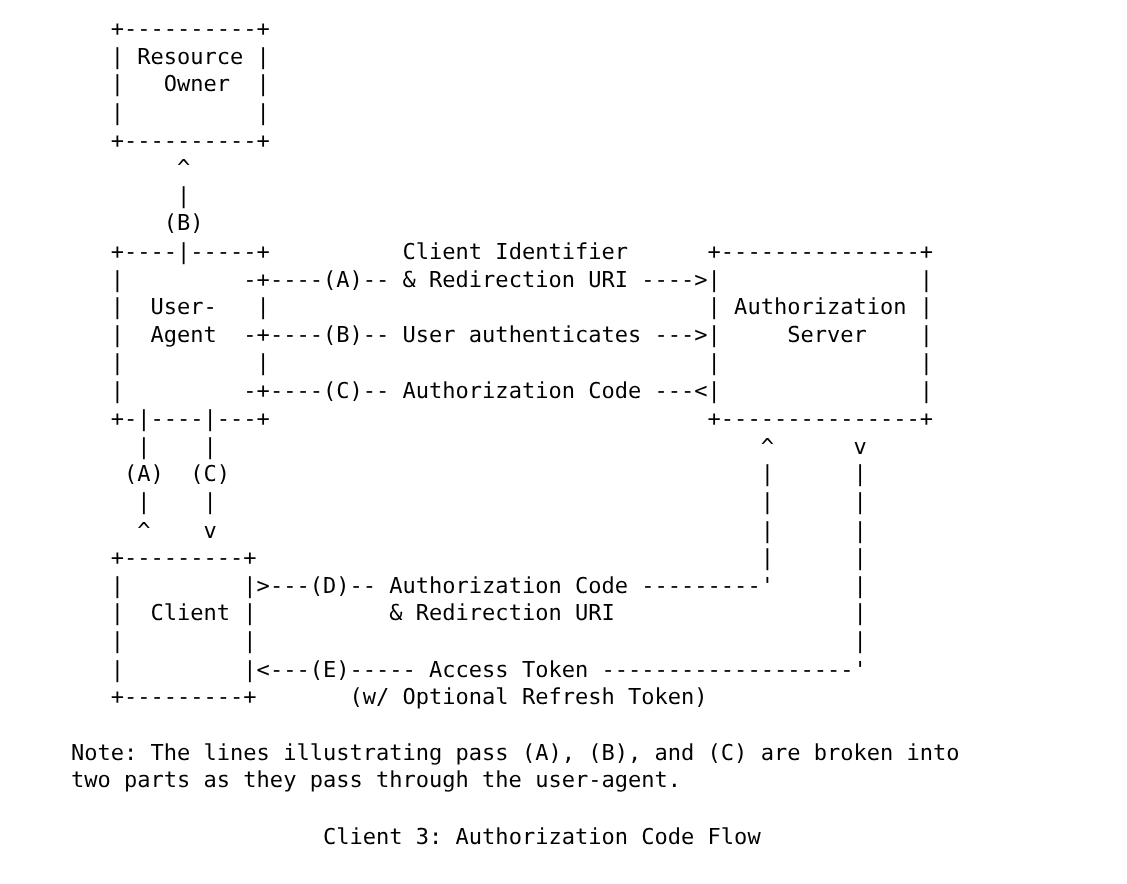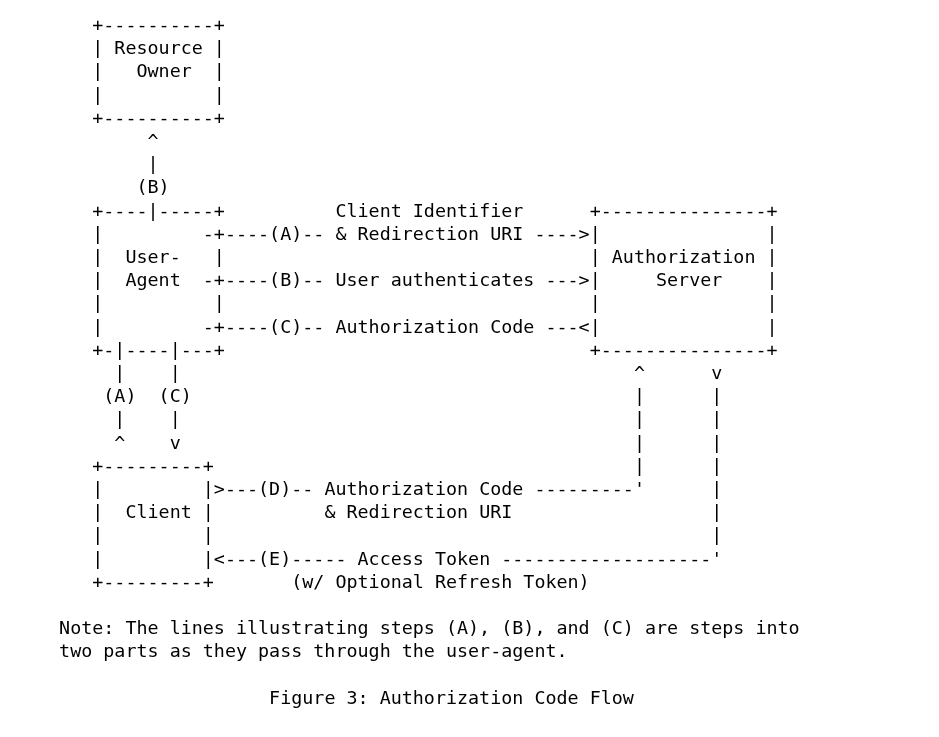--- a/index.html
+++ b/index.html
@@ -62,18 +62,18 @@
       (A)  (C)                                        |      |
        |    |                                         |      |
        ^    v                                         |      |
      +---------+                                      |      |
      |         |&gt;---(D)-- Authorization Code ---------'      |
      |  Client |          &amp; Redirection URI                  |
      |         |                                             |
      |         |&lt;---(E)----- Access Token -------------------'
      +---------+       (w/ Optional Refresh Token)</pre>
 
-  <div class="note">Note: The lines illustrating steps (A), (B), and (C) are steps into
+  <div class="note">Note: The lines illustrating pass (A), (B), and (C) are broken into
 two parts as they pass through the user-agent.</div>
 
-  <div class="caption">Figure 3: Authorization Code Flow</div>
+  <div class="caption">Client 3: Authorization Code Flow</div>
 
 </div>
 
 </body></html>

